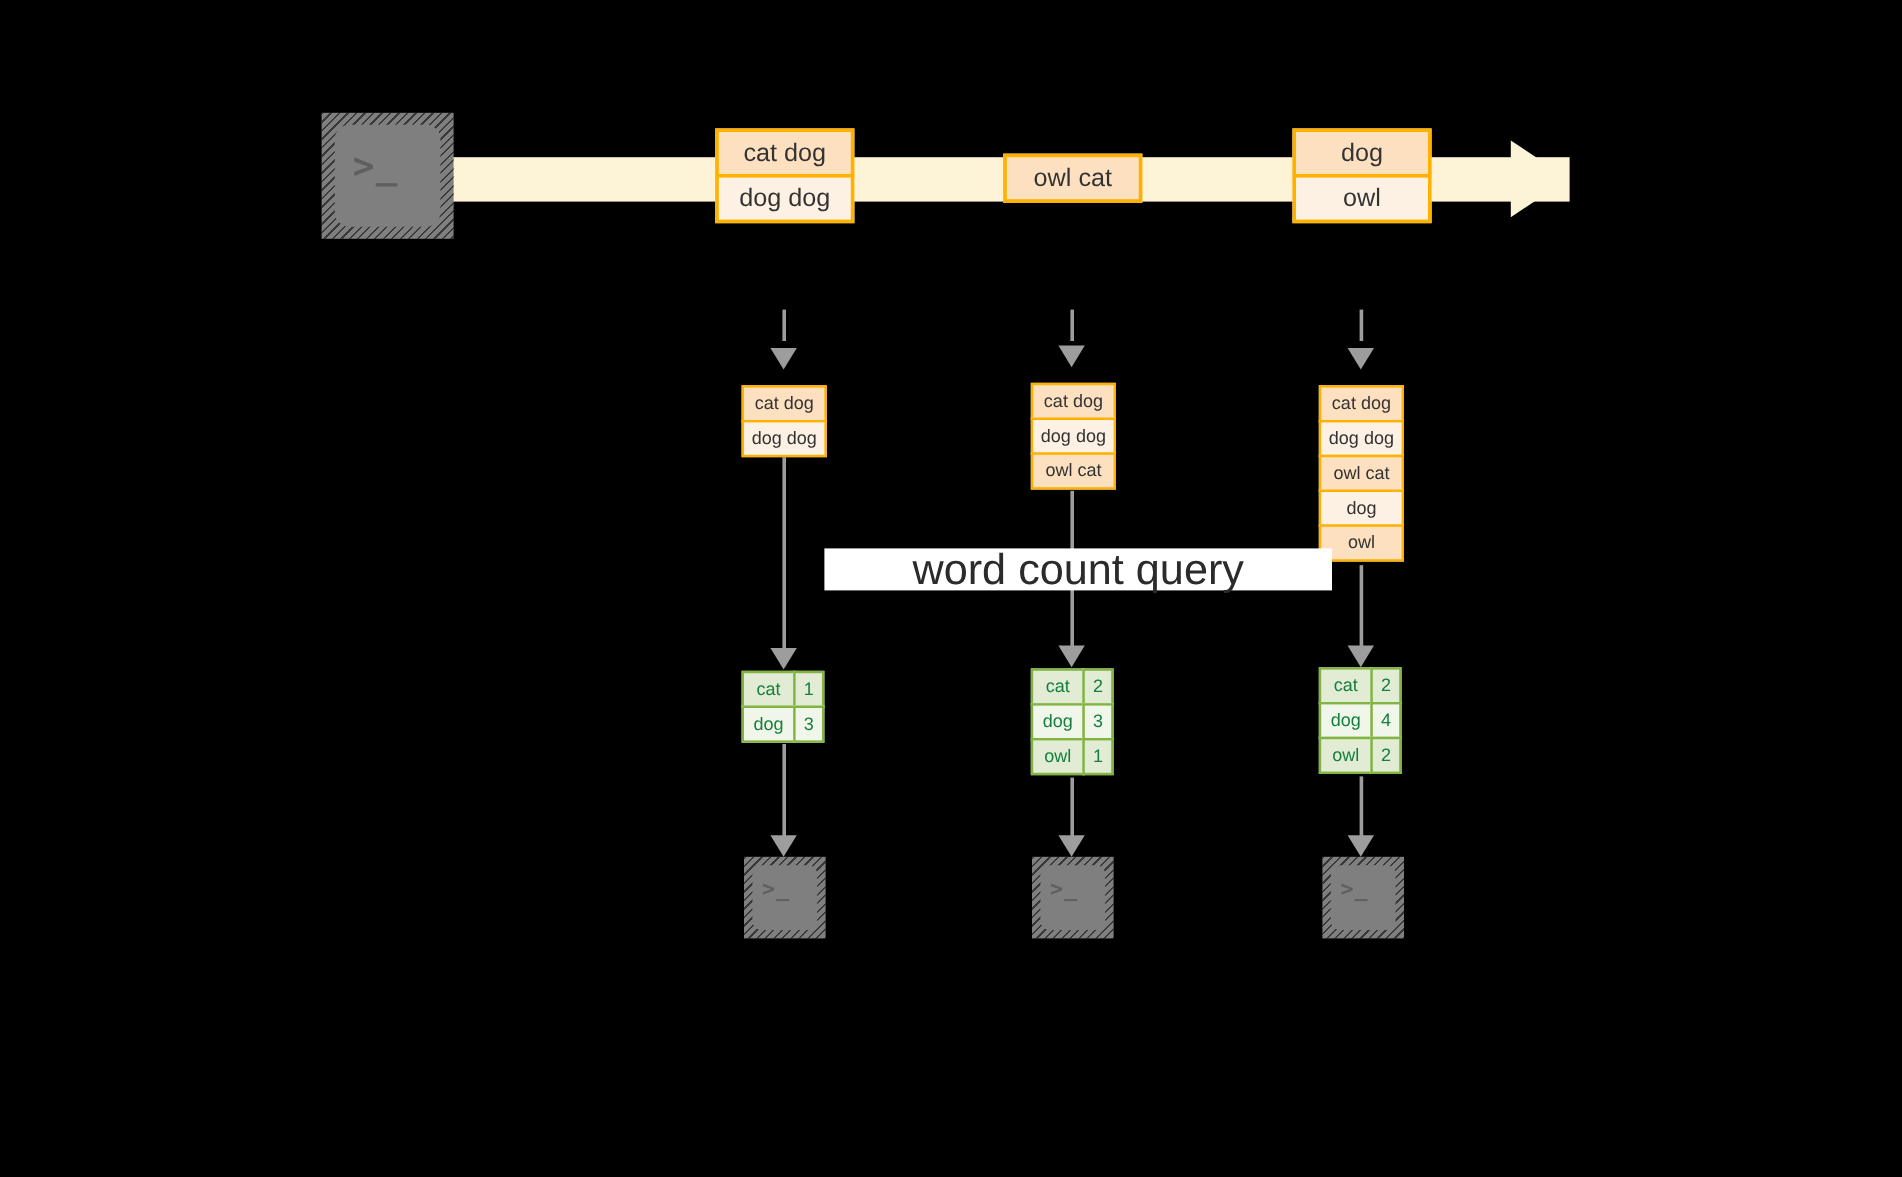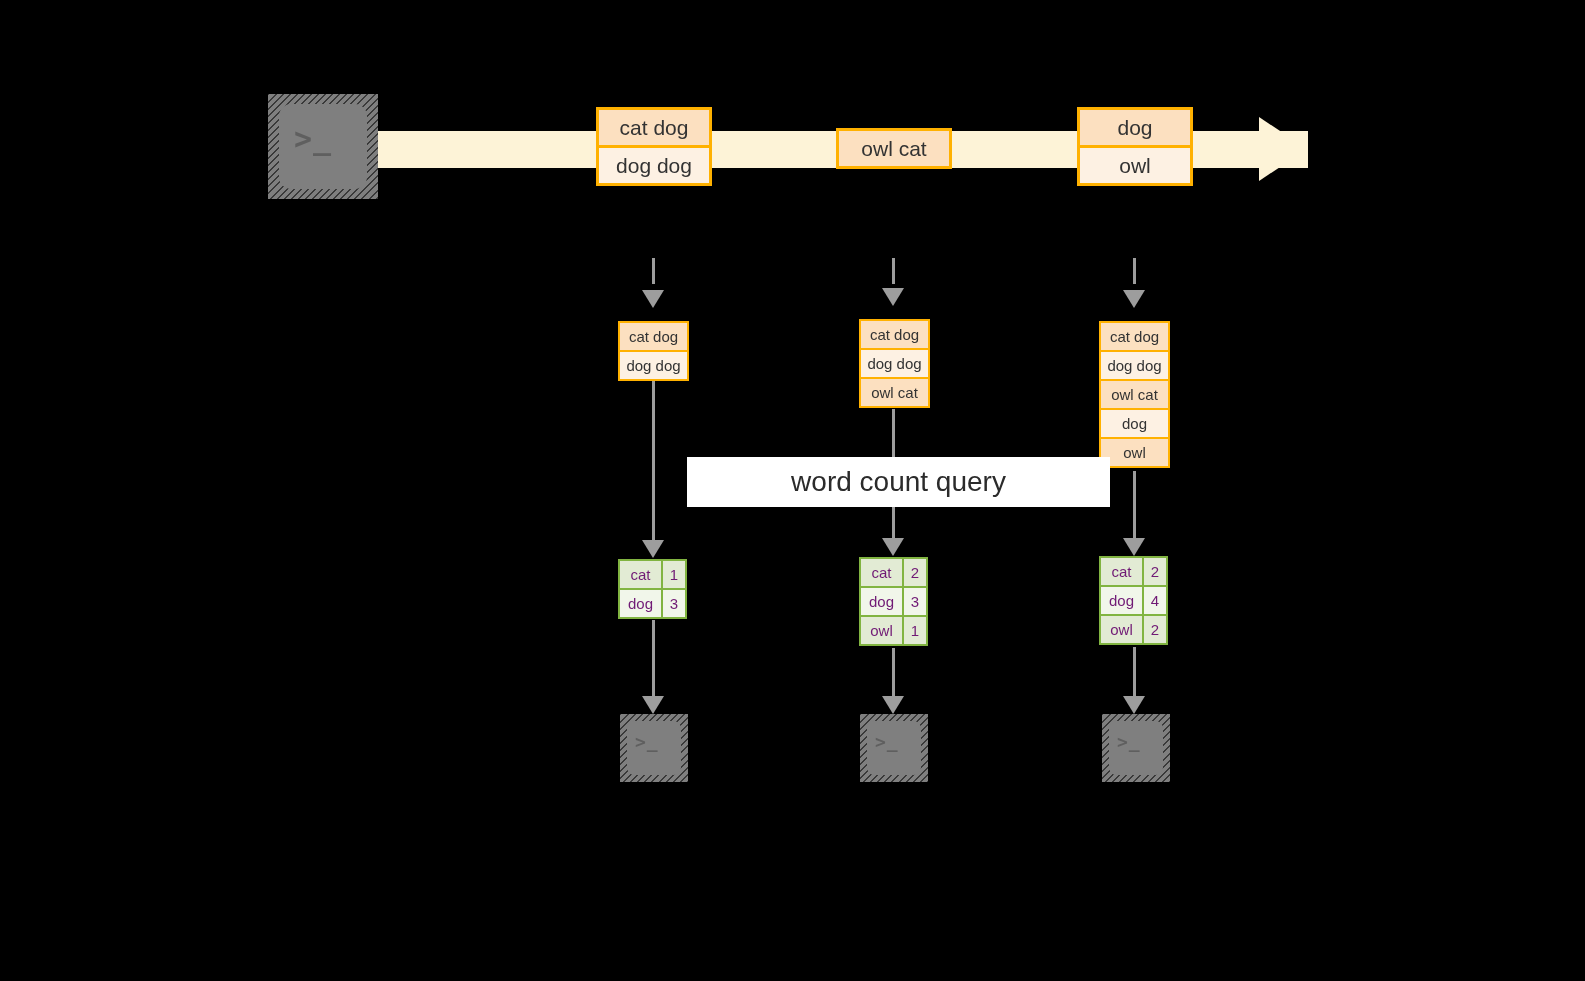--- a/index.html
+++ b/index.html
@@ -96,21 +96,21 @@
     box-sizing: border-box;
   }
   .result .rrow {
     display: flex;
     margin-top: -2px;
   }
   .result .rrow:first-child { margin-top: 0; }
   .result .cell {
     box-sizing: border-box;
     border: 2px solid #81b441;
-    color: #701a75;
+    color: #15803d;
     display: flex;
     align-items: center;
     justify-content: center;
     font-size: 15px;
     height: 31px;
   }
   .result .cell.key { width: 45px; margin-right: -2px; }
   .result .cell.val { width: 26px; }
   .result .rrow.dark  .cell { background: #e2ebd4; }
   .result .rrow.light .cell { background: #f1f6ea; }
@@ -270,15 +270,15 @@
   </div>
 
   <div class="vline" style="left:1133px; top:647px; height:59px;"></div>
   <div class="vhead" style="left:1123px; top:696px;"></div>
 
   <div class="terminal" style="left:1102px; top:714px; width:68px; height:68px;">
     <div class="screen" style="left:7px; top:7px; right:7px; bottom:7px;"></div>
     <div class="prompt" style="left:15px; top:19px; font-size:18px;">&gt;_</div>
   </div>
 
-  <div class="banner" style="left:687px; top:457px; width:423px; height:50px; font-size:28px;">word count query</div>
+  <div class="banner" style="left:687px; top:457px; width:423px; height:35px; font-size:36px;">word count query</div>
 
 </div>
 
 </body></html>

